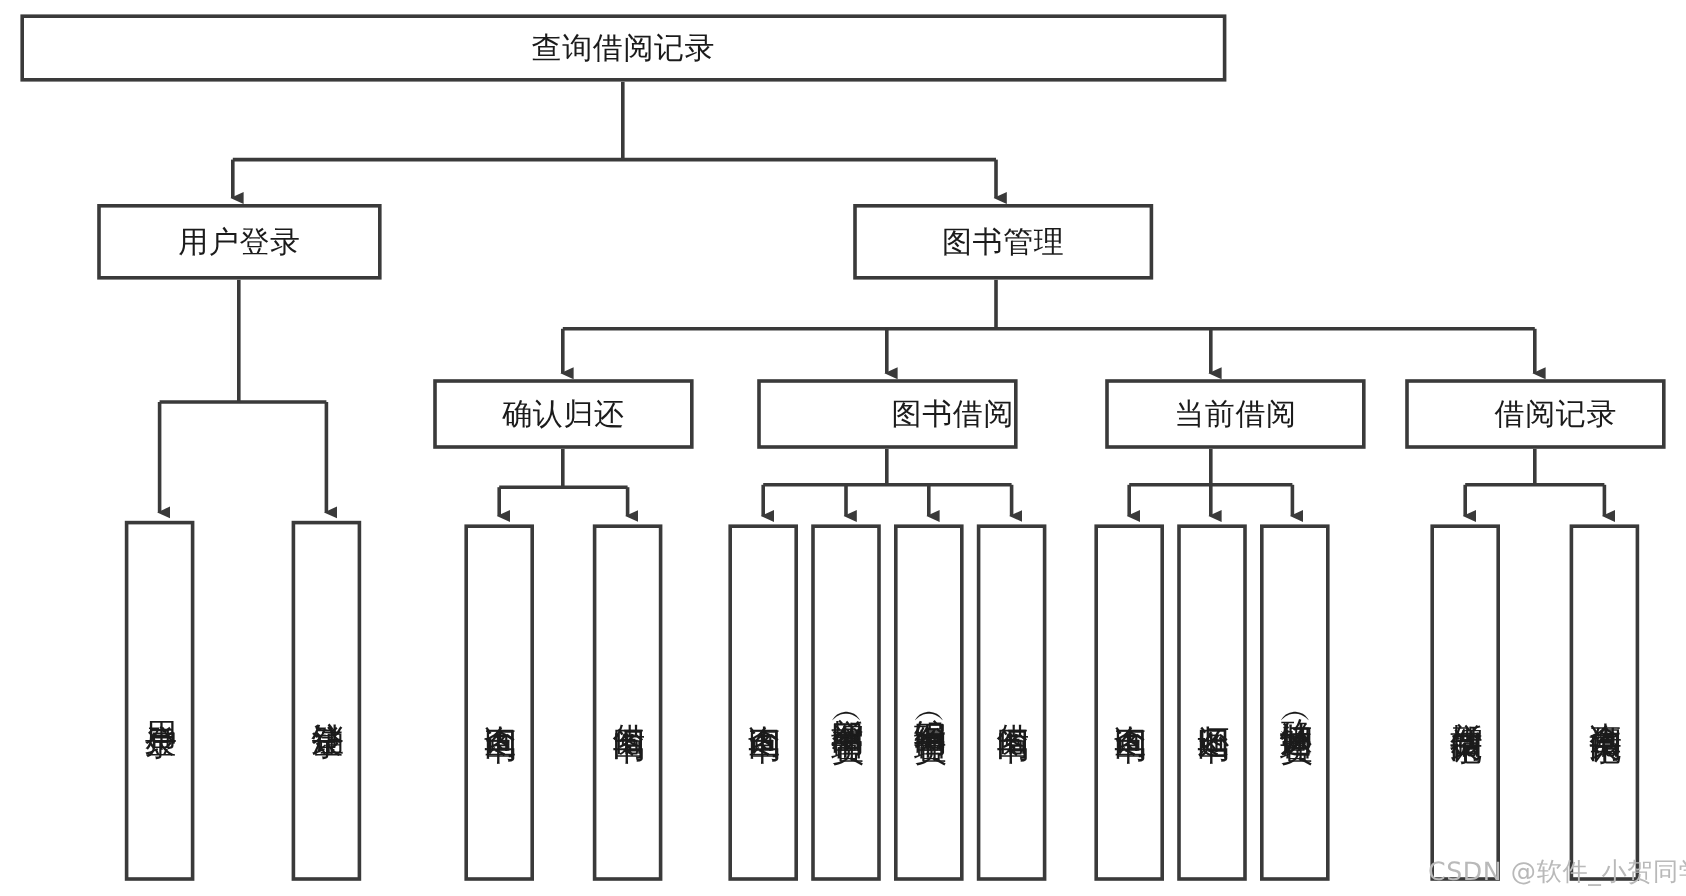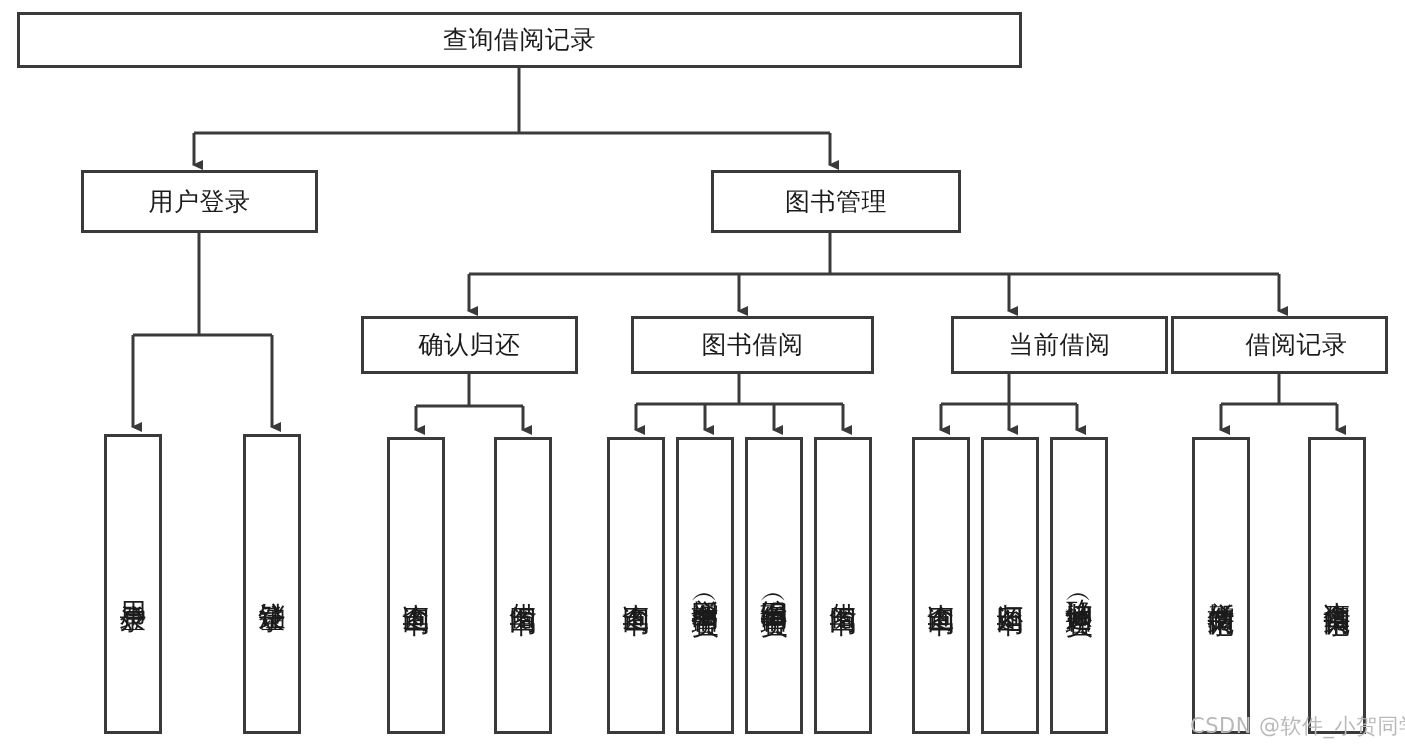--- a/index.html
+++ b/index.html
@@ -130,25 +130,25 @@
   </div>
 
   <div class="node horiz" style="left:711px; top:170px; width:250px; height:63px;">
     <span class="label">图书管理</span>
   </div>
 
   <div class="node horiz" style="left:361px; top:316px; width:217px; height:58px;">
     <span class="label">确认归还</span>
   </div>
 
-  <div class="node horiz" style="left:631px; top:316px; width:243px; height:58px;">
+  <div class="node horiz" style="left:631px; top:316px; width:217px; height:58px;justify-content:flex-end;">
     <span class="label">图书借阅</span>
   </div>
 
-  <div class="node horiz" style="left:951px; top:316px; width:217px; height:58px;">
+  <div class="node horiz" style="left:921px; top:316px; width:217px; height:58px;">
     <span class="label">当前借阅</span>
   </div>
 
   <div class="node horiz" style="left:1171px; top:316px; width:217px; height:58px;padding-left:34px;">
     <span class="label">借阅记录</span>
   </div>
 
   <div class="node vert" style="left:104px; top:434px; width:58px; height:300px;">
     <span class="label">用户登录</span>
   </div>

